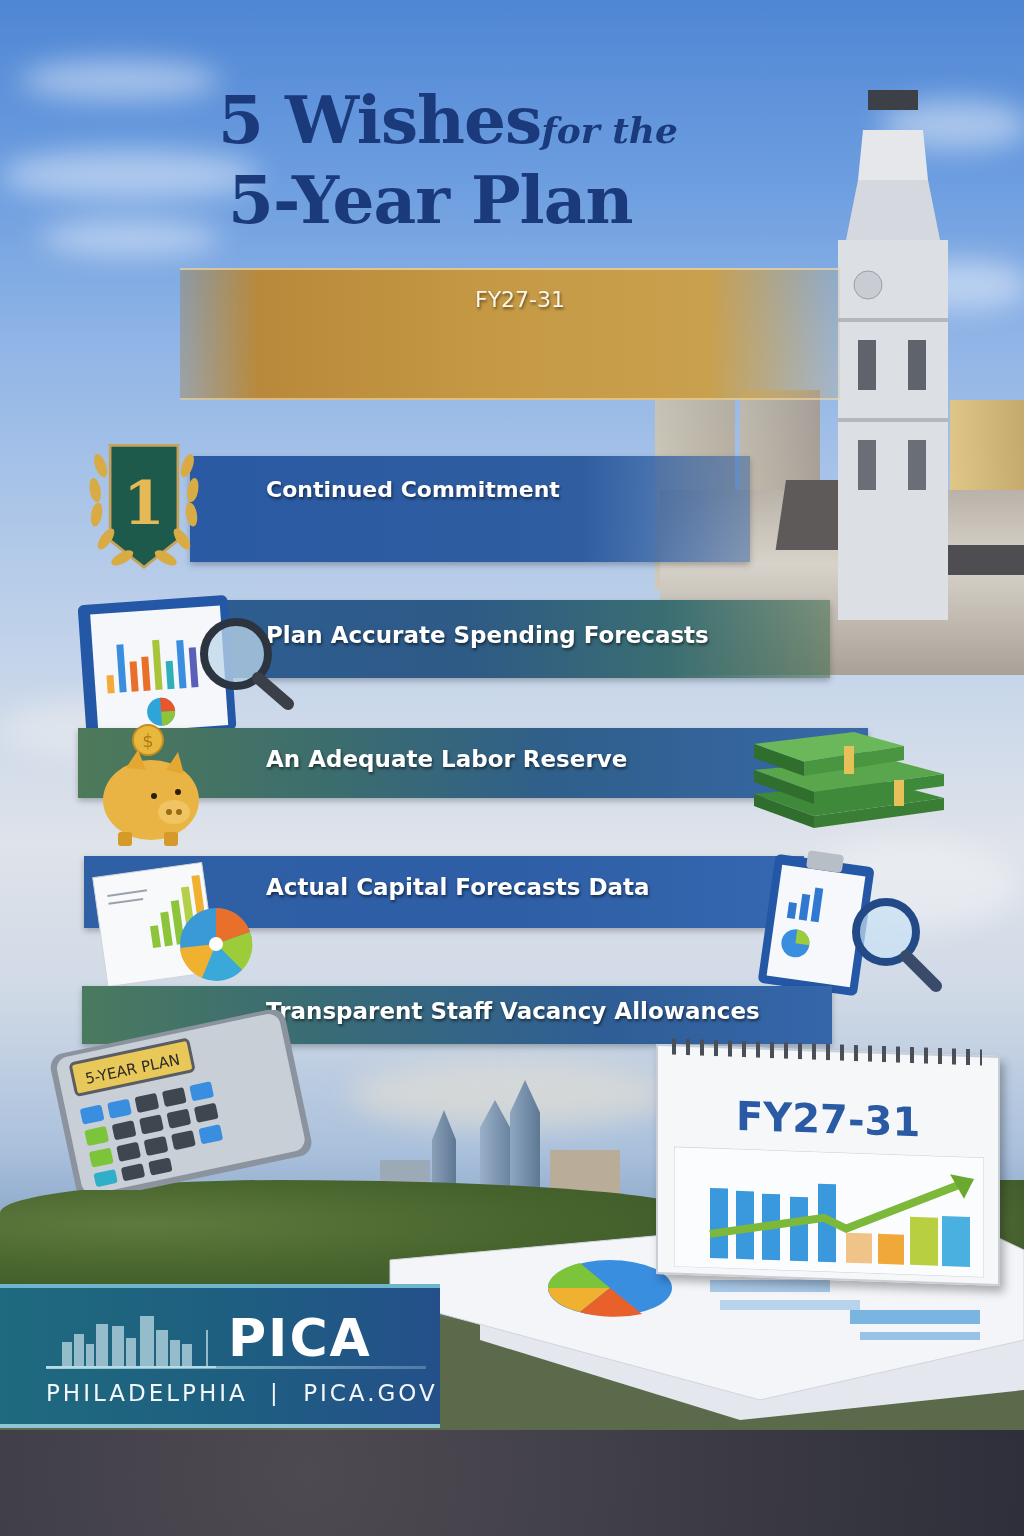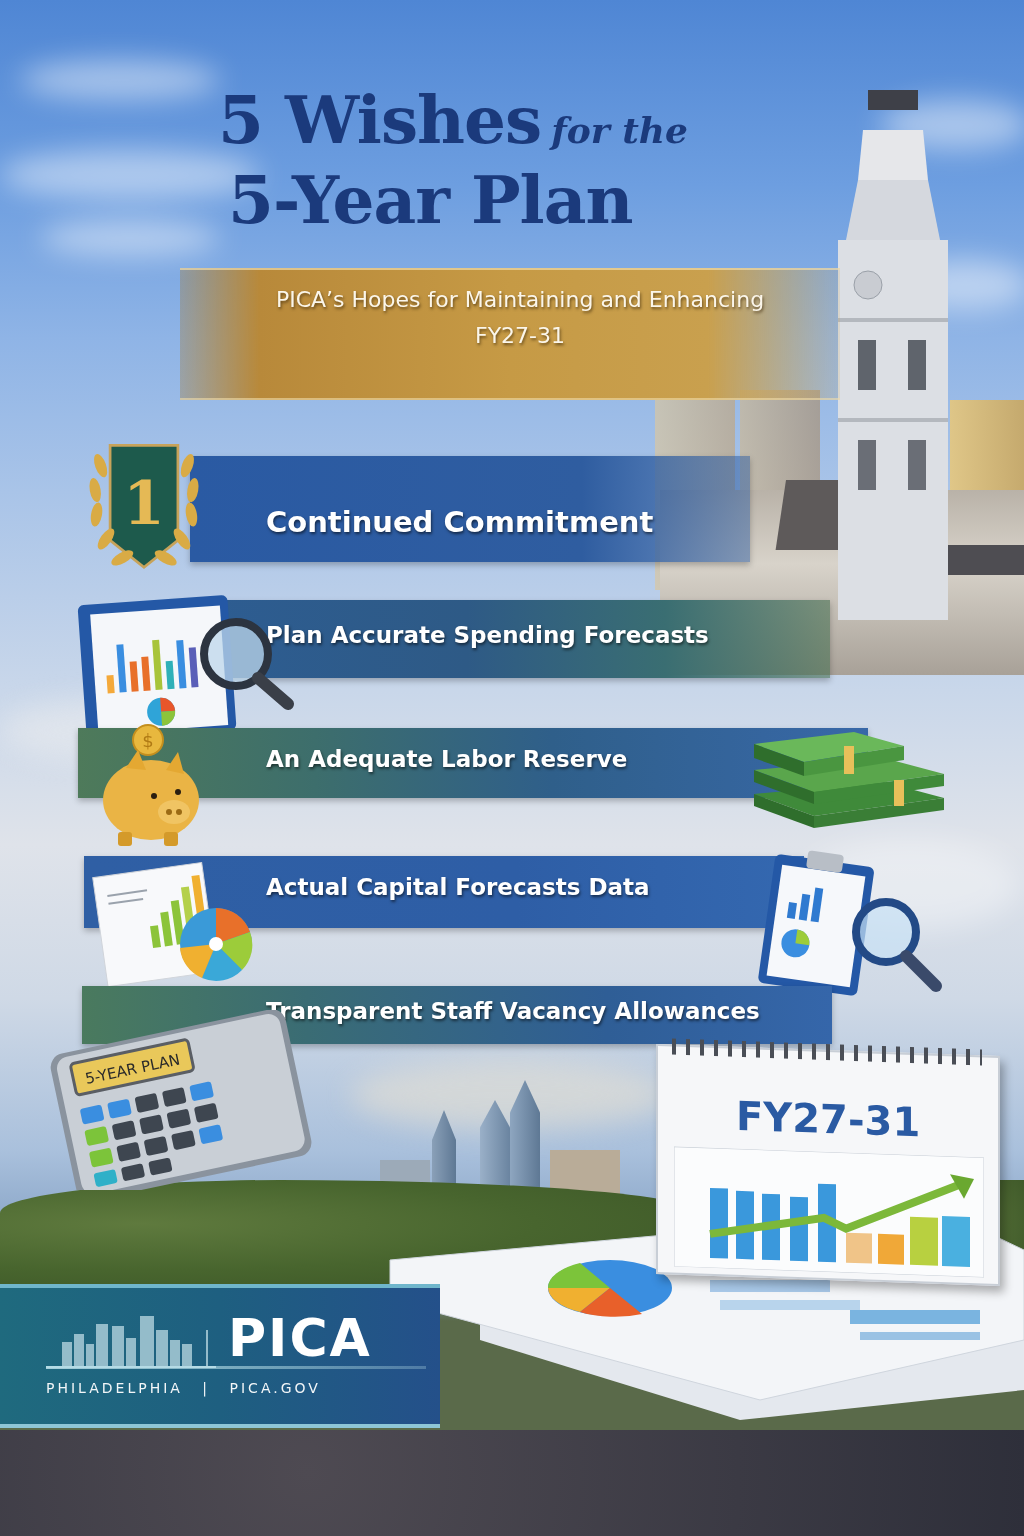--- a/index.html
+++ b/index.html
@@ -7,21 +7,21 @@
   body {
     position: relative;
     font-family: "DejaVu Sans", sans-serif;
     background: linear-gradient(180deg, #4f86d4 0%, #6d9ee0 12%, #8fb4e6 22%, #a9c4e8 32%, #c9d7ea 45%, #dfe3ea 55%, #cfd9e6 65%, #a9c0dc 75%, #8aa6c8 80%, #7f98a4 84%, #5a6a4a 86%);
   }
   .abs { position: absolute; }
 
   
   .cloud { position: absolute; border-radius: 50%; background: rgba(255,255,255,0.45); filter: blur(14px); }
   .title-line1 { position: absolute; left: 218px; top: 80px; font-family: "DejaVu Serif", serif; font-weight: bold; color: #1b3a7c; font-size: 66px; letter-spacing: -1px; line-height: 80px; }
-  .title-line1 .small { font-style: italic; font-size: 36px; letter-spacing: 0; margin-left: 10px; }
+  .title-line1 .small { font-style: italic; font-size: 36px; letter-spacing: 0; }
   .title-line2 { position: absolute; left: 228px; top: 160px; font-family: "DejaVu Serif", serif; font-weight: bold; color: #1b3a7c; font-size: 66px; letter-spacing: -1px; line-height: 80px; }
 
   
   .subtitle-band {
     position: absolute; left: 180px; top: 268px; width: 660px; height: 132px;
     background: linear-gradient(90deg, rgba(160,120,50,0.35) 0%, #b8893a 12%, #c69a45 50%, #c9a04e 80%, rgba(200,170,110,0.2) 100%);
     border-top: 2px solid rgba(240,220,170,0.7);
     border-bottom: 2px solid rgba(240,220,170,0.6);
   }
   .subtitle-text {
@@ -41,21 +41,21 @@
   
   .badge { position: absolute; left: 88px; top: 440px; width: 100px; height: 118px; }
 
   
   .footer-box {
     position: absolute; left: 0; top: 1284px; width: 440px; height: 144px;
     background: linear-gradient(90deg, #1f6a7e 0%, #1e5f80 50%, #24508a 100%);
     border-top: 4px solid #6fb6cc; border-bottom: 4px solid #8ec6d6;
   }
   .pica-word { position: absolute; left: 228px; top: 1308px; font-family: "DejaVu Sans", sans-serif; color: #fff; font-size: 52px; font-weight: bold; letter-spacing: 2px; }
-  .pica-sub { position: absolute; left: 46px; top: 1380px; font-family: "DejaVu Sans", sans-serif; color: #f2f6f8; font-size: 14px; letter-spacing: 3px; }
+  .pica-sub { position: absolute; left: 46px; top: 1380px; font-family: "DejaVu Sans", sans-serif; color: #f2f6f8; font-size: 23px; letter-spacing: 3px; }
   .ground { position: absolute; left: 0; top: 1430px; width: 1024px; height: 106px; background: radial-gradient(circle at 30% 40%, #4e4a52 0%, #3b3a44 60%, #2e2f3a 100%); }
 </style>
 </head>
 <body>
 
 <div class="cloud" style="left:20px;top:60px;width:200px;height:40px;"></div>
 <div class="cloud" style="left:0px;top:150px;width:260px;height:50px;"></div>
 <div class="cloud" style="left:40px;top:220px;width:180px;height:36px;"></div>
 <div class="cloud" style="left:880px;top:100px;width:150px;height:50px;"></div>
 <div class="cloud" style="left:900px;top:260px;width:130px;height:50px;"></div>
@@ -85,26 +85,25 @@
   <line x1="10" y1="360" x2="120" y2="360" stroke="#b4b8be" stroke-width="4"></line>
 </svg>
 
 <div class="title-line1">
   <span>5 Wishes</span><span class="small">for the</span>
 </div>
 <div class="title-line2">5-Year Plan</div>
 
 <div class="subtitle-band"></div>
 <div class="subtitle-text">
-  <div>PICA’s Hopes for Maintaining and Enhancing</div>
   <div>FY27-31</div>
 </div>
 
 <div class="band" style="left:190px;top:456px;width:560px;height:106px;background:linear-gradient(90deg,#2a5aa3 0%,#2f5da0 70%,rgba(47,93,160,0.5) 100%);"></div>
-<div class="band-text" style="left:266px;top:472px;font-size:29px;line-height:36px;margin-top:32px;">
+<div class="band-text" style="left:266px;top:472px;font-size:22px;line-height:36px;">
   <div>Continued Commitment</div>
 </div>
 
 <svg class="badge" viewBox="0 0 100 118" style="left:64px;top:425px;width:160px;height:160px;">
   <path d="M25 15 L75 15 L75 85 L50 105 L25 85 Z" fill="#1d5a4c" stroke="#c7a35a" stroke-width="2"></path>
   <g fill="#d9ab45">
     <ellipse cx="18" cy="30" rx="4" ry="9" transform="rotate(-20 18 30)"></ellipse>
     <ellipse cx="14" cy="48" rx="4" ry="9" transform="rotate(-10 14 48)"></ellipse>
     <ellipse cx="15" cy="66" rx="4" ry="9" transform="rotate(10 15 66)"></ellipse>
     <ellipse cx="22" cy="84" rx="4" ry="9" transform="rotate(35 22 84)"></ellipse>

